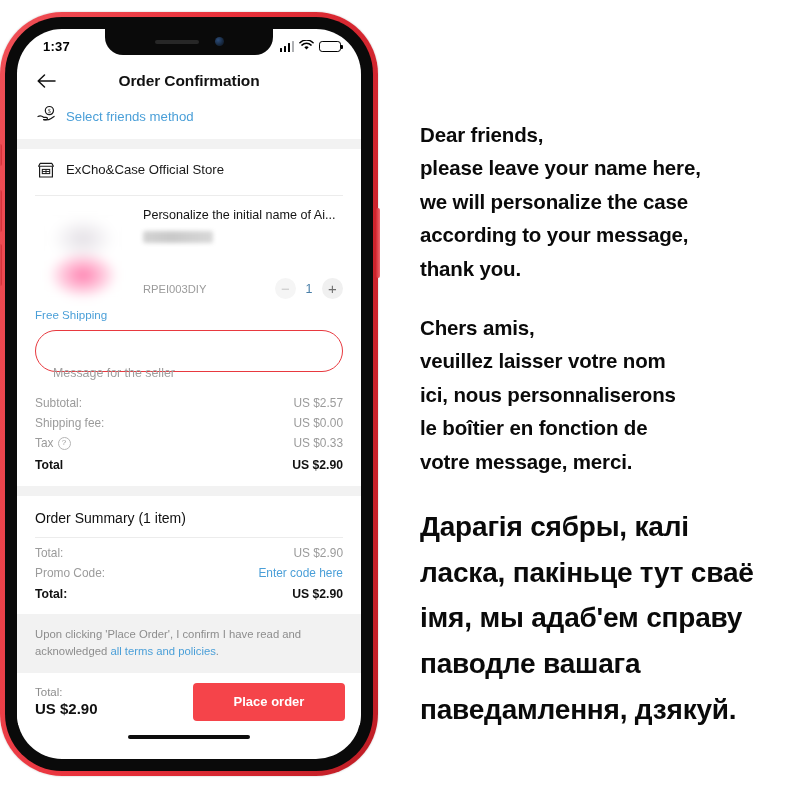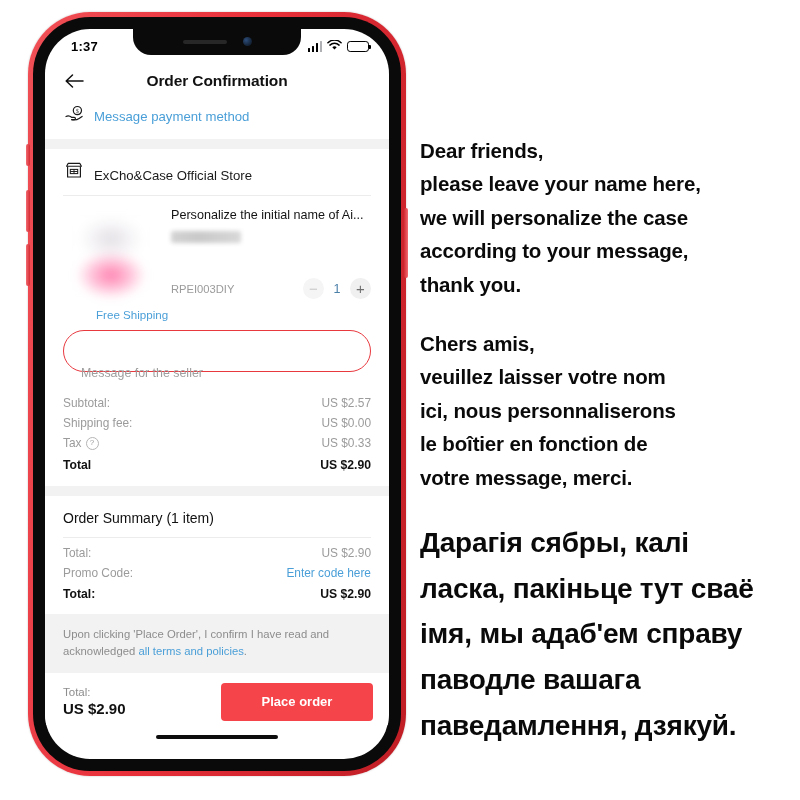--- a/index.html
+++ b/index.html
@@ -11,21 +11,21 @@
     height: 800px;
     background: #ffffff;
     font-family: "Liberation Sans", sans-serif;
     overflow: hidden;
     position: relative;
   }
 
   
   #phone-mockup {
     position: absolute;
-    left: 28px;
+    left: 0;
     top: 12px;
     width: 378px;
     height: 764px;
   }
   .phone-outer {
     position: absolute;
     inset: 0;
     background: linear-gradient(100deg, #d8native 0%, #e8303a 50%, #c21f27 100%);
     background: linear-gradient(100deg, #f05057 0%, #e8303a 45%, #bf1d25 100%);
     border-radius: 62px;
@@ -163,21 +163,21 @@
   }
 
   
   .sec-gap { height: 10px; background: #f2f2f2; }
 
   .card { background: #fff; }
 
   
   .store-row {
     display: flex;
-    align-items: flex-end;
+    align-items: flex-start;
     gap: 11px;
     padding: 13px 20px 12px 20px;
   }
   .store-name { font-size: 13.2px; color: #1a1a1a; }
   .hairline { height: 1px; background: #ececec; margin: 0 18px; }
 
   
   .product {
     display: flex;
     padding: 10px 18px 4px 18px;
@@ -241,21 +241,20 @@
     user-select: none;
   }
   .qty-btn.minus { background:#f5f5f5; color:#c9c9c9; }
   .qty-btn.plus { color:#6e6e6e; }
   .qty-val { font-size: 12.5px; color: #4a7fa8; min-width: 12px; text-align:center; }
 
   .free-ship {
     padding: 2px 18px 9px 18px;
     font-size: 11.6px;
     color: #4a9fd8;
-    margin-left: 33px;
   }
 
   
   .msg-wrap { padding: 0 18px 12px 18px; position: relative; }
   .msg-box {
     height: 40px;
     border: 1.4px solid #e8393f;
     border-radius: 21px;
     display: flex;
     align-items: center;
@@ -345,21 +344,21 @@
     margin: 10px auto 0 auto;
     width: 122px; height: 4.5px;
     background: #0d0d0d;
     border-radius: 3px;
   }
 
   
   #instruction-panel {
     position: absolute;
     left: 420px;
-    top: 134px;
+    top: 118px;
     width: 374px;
   }
   .instr-block { margin-bottom: 26px; }
   .instr-block:last-child { margin-bottom: 0; }
   .instr-line {
     font-size: 20.5px;
     font-weight: bold;
     color: #0a0a0a;
     line-height: 1.63;
     letter-spacing: -0.15px;
@@ -416,21 +415,21 @@
 
     <div class="pay-row">
       <span>
         <svg width="20" height="18" viewBox="0 0 20 18">
           <circle cx="12.4" cy="5.6" r="4.1" stroke="#1a1a1a" stroke-width="1.2" fill="none"></circle>
           <text x="12.4" y="8" font-size="5.6" text-anchor="middle" fill="#1a1a1a" font-family="serif">$</text>
           <path d="M1 11.5 c2.2 -1.3 4.2 -0.4 5.6 0.8 l2.6 0 a1.2 1.2 0 0 1 0 2.4 l-2.3 0" stroke="#1a1a1a" stroke-width="1.2" fill="none" stroke-linecap="round"></path>
           <path d="M6.6 14.7 c2.6 0.5 5.4 0.3 7.5 -1.2 l3 -2.1" stroke="#1a1a1a" stroke-width="1.2" fill="none" stroke-linecap="round"></path>
         </svg>
       </span>
-      <span class="pay-label">Message payment method</span>
+      <span class="pay-label">Select friends method</span>
     </div>
 
     <div class="sec-gap"></div>
 
     <div class="card">
       <div class="store-row">
         <span>
           <svg width="18" height="17" viewBox="0 0 18 17">
             <path d="M1.6 4.2 L3.1 1.4 H14.9 L16.4 4.2 Z" stroke="#1a1a1a" stroke-width="1.15" fill="none" stroke-linejoin="round"></path>
             <path d="M2.6 4.6 V15 H15.4 V4.6" stroke="#1a1a1a" stroke-width="1.15" fill="none"></path>

